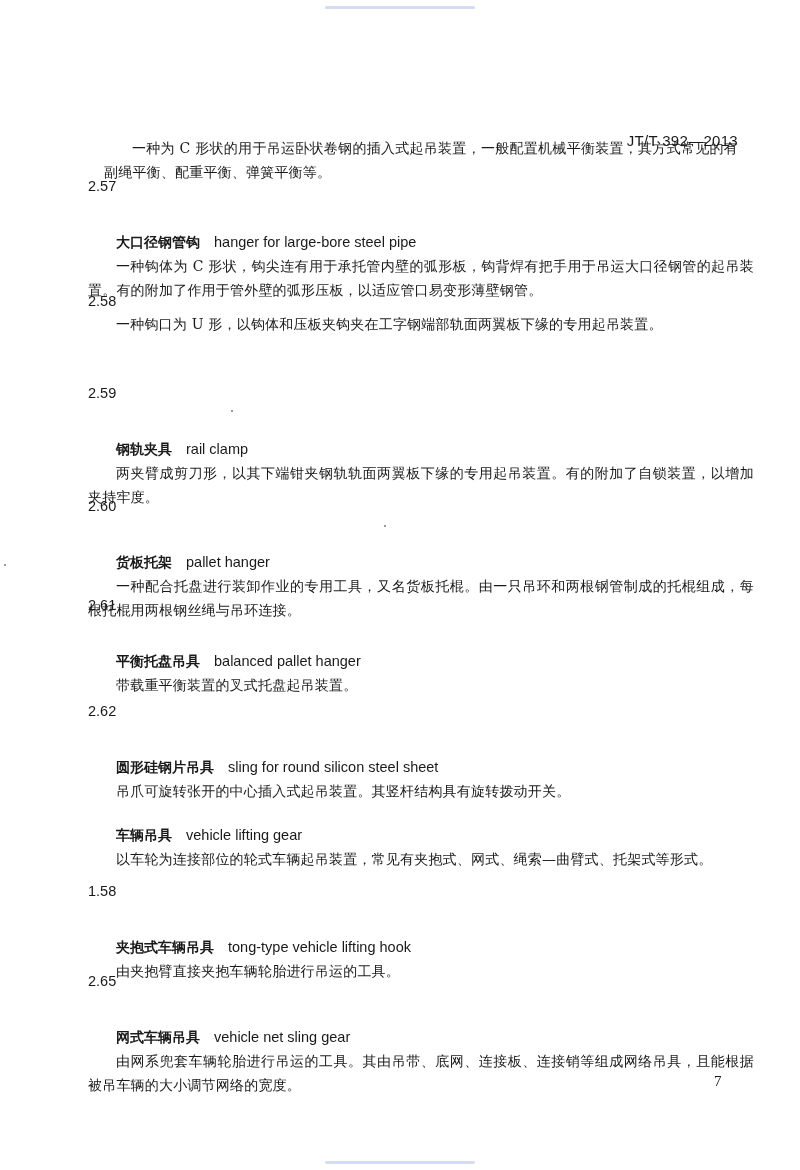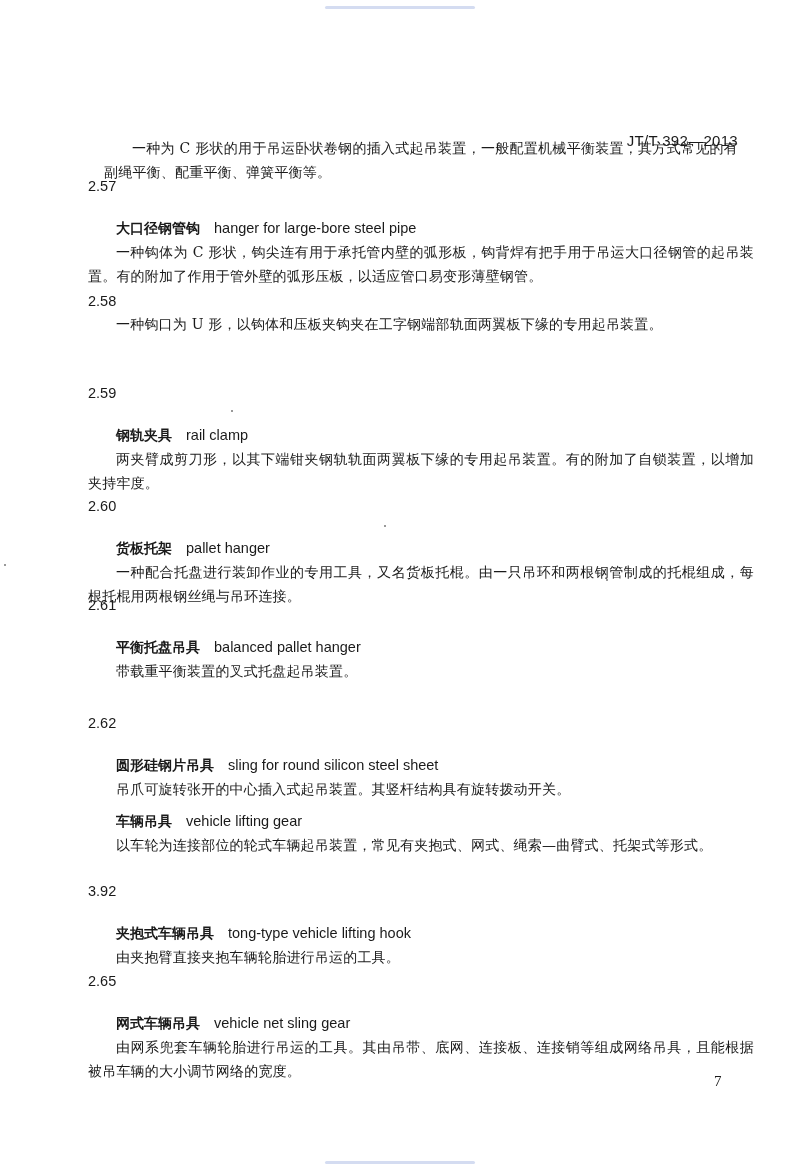--- a/index.html
+++ b/index.html
@@ -65,21 +65,21 @@
       width: 666px;
     }
     .clause-no {
       font-family: "Liberation Sans", "DejaVu Sans", sans-serif;
       font-size: 14.5px;
       height: 22px;
       line-height: 22px;
       margin: 0;
     }
     .term {
-      margin: 19px 0 0 0;
+      margin: 33px 0 0 0;
       padding-left: 28px;
       height: 24px;
       line-height: 24px;
       font-size: 14px;
       white-space: nowrap;
     }
     .term-zh {
       font-family: "DejaVu Sans", "Liberation Sans", sans-serif;
       font-weight: bold;
       font-size: 14px;
@@ -145,37 +145,37 @@
   </div>
 
   <div class="clause" style="top:474px;">
     <p class="clause-no">2.61</p>
     <div class="term">
       <span class="term-zh">平衡托盘吊具</span><span class="term-en">balanced pallet hanger</span>
     </div>
     <p class="defn">带载重平衡装置的叉式托盘起吊装置。</p>
   </div>
 
-  <div class="clause" style="top:592px;">
+  <div class="clause" style="top:580px;">
     <p class="clause-no">2.62</p>
     <div class="term">
       <span class="term-zh">圆形硅钢片吊具</span><span class="term-en">sling for round silicon steel sheet</span>
     </div>
     <p class="defn">吊爪可旋转张开的中心插入式起吊装置。其竖杆结构具有旋转拨动开关。</p>
   </div>
 
   <div class="clause" style="top:670px;">
     <div class="term">
       <span class="term-zh">车辆吊具</span><span class="term-en">vehicle lifting gear</span>
     </div>
     <p class="defn">以车轮为连接部位的轮式车辆起吊装置，常见有夹抱式、网式、绳索—曲臂式、托架式等形式。</p>
   </div>
 
   <div class="clause" style="top:760px;">
-    <p class="clause-no">3.92</p>
+    <p class="clause-no">1.58</p>
     <div class="term">
       <span class="term-zh">夹抱式车辆吊具</span><span class="term-en">tong-type vehicle lifting hook</span>
     </div>
     <p class="defn">由夹抱臂直接夹抱车辆轮胎进行吊运的工具。</p>
   </div>
 
   <div class="clause" style="top:850px;">
     <p class="clause-no">2.65</p>
     <div class="term">
       <span class="term-zh">网式车辆吊具</span><span class="term-en">vehicle net sling gear</span>

